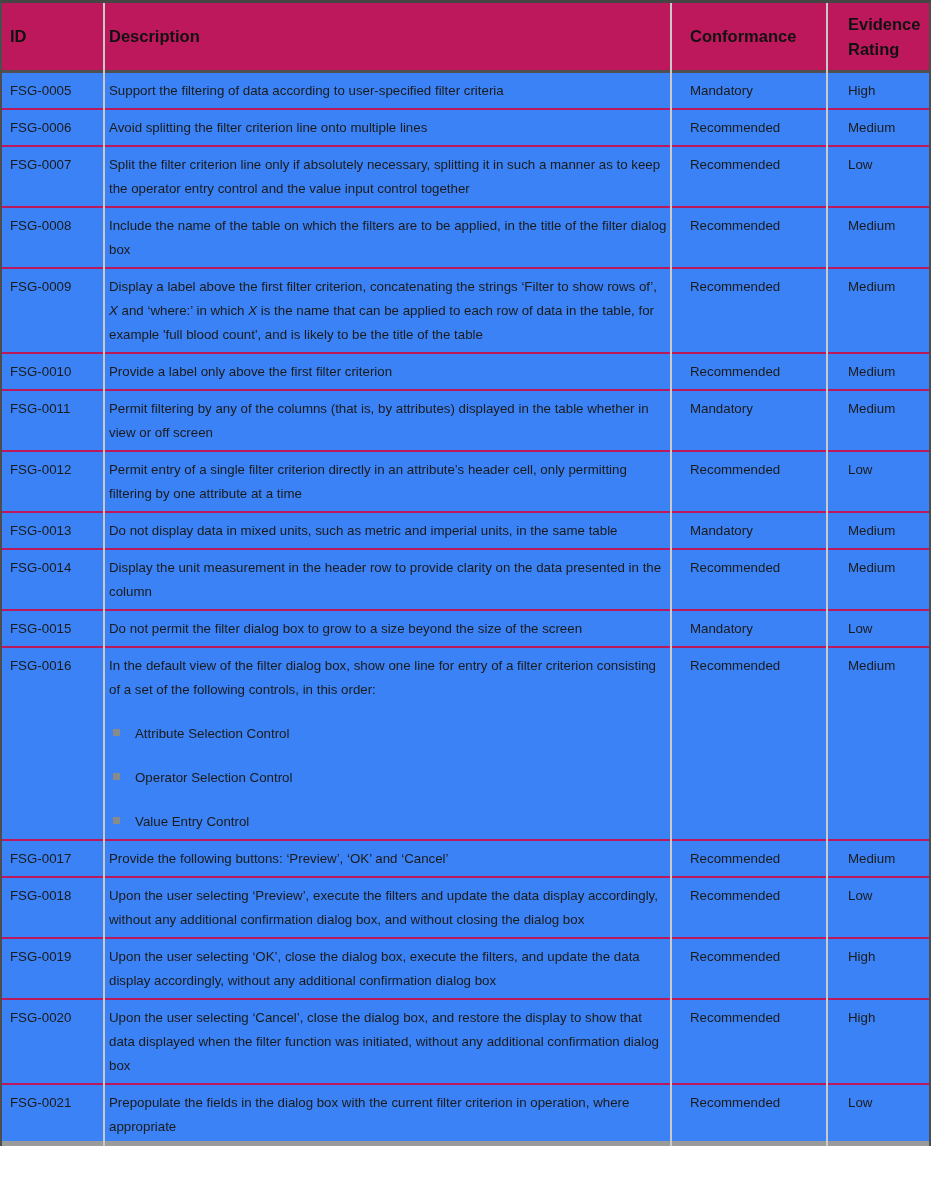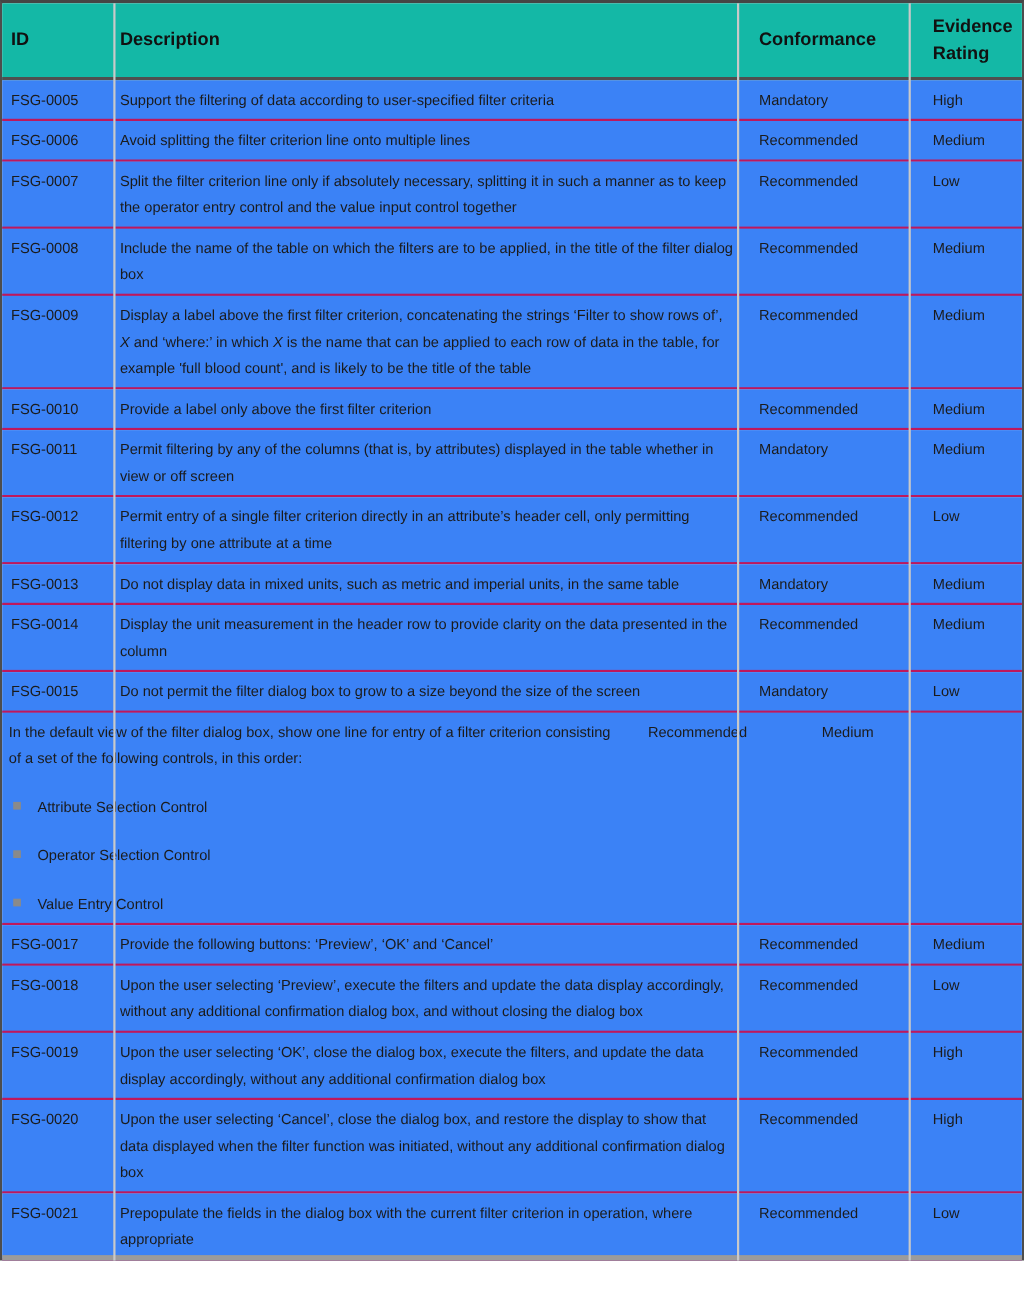--- a/index.html
+++ b/index.html
@@ -20,21 +20,21 @@
     border-right: 2px solid #4d4d4d;
     border-top: 3px solid #454545;
   }
   .row {
     display: flex;
     align-items: stretch;
     background: #3b82f6;
     border-bottom: 2px solid #be185d;
   }
   .row.header {
-    background: #14b8a6;
+    background: #be185d;
     border-bottom: 3px solid #4f4f4f;
     min-height: 70px;
   }
   .cell {
     font-size: 13.3px;
     line-height: 24px;
     padding: 6px 2px 5px 8px;
   }
   .c-id   { width: 101px; flex: 0 0 101px; padding-left: 8px; }
   .c-desc { width: 567px; flex: 0 0 567px; padding-left: 6px; padding-right: 3px; }
@@ -186,20 +186,21 @@
         </div>
         <div class="row">
           <div class="cell c-id">FSG-0015</div>
           <div class="cell c-desc">
             <div class="desc-text"><span>Do not permit the filter dialog box to grow to a size beyond the size of the screen</span></div>
           </div>
           <div class="cell c-conf">Mandatory</div>
           <div class="cell c-evid">Low</div>
         </div>
         <div class="row">
+          <div class="cell c-id">FSG-0016</div>
           <div class="cell c-desc">
             <div class="desc-text"><span>In the default view of the filter dialog box, show one line for entry of a filter criterion consisting of a set of the following controls, in this order:</span></div>
             <div class="bullet-list">
               <div class="bullet-item">
                 <div class="bullet-sq"></div>
                 <div class="bullet-label">Attribute Selection Control</div>
               </div>
               <div class="bullet-item">
                 <div class="bullet-sq"></div>
                 <div class="bullet-label">Operator Selection Control</div>

